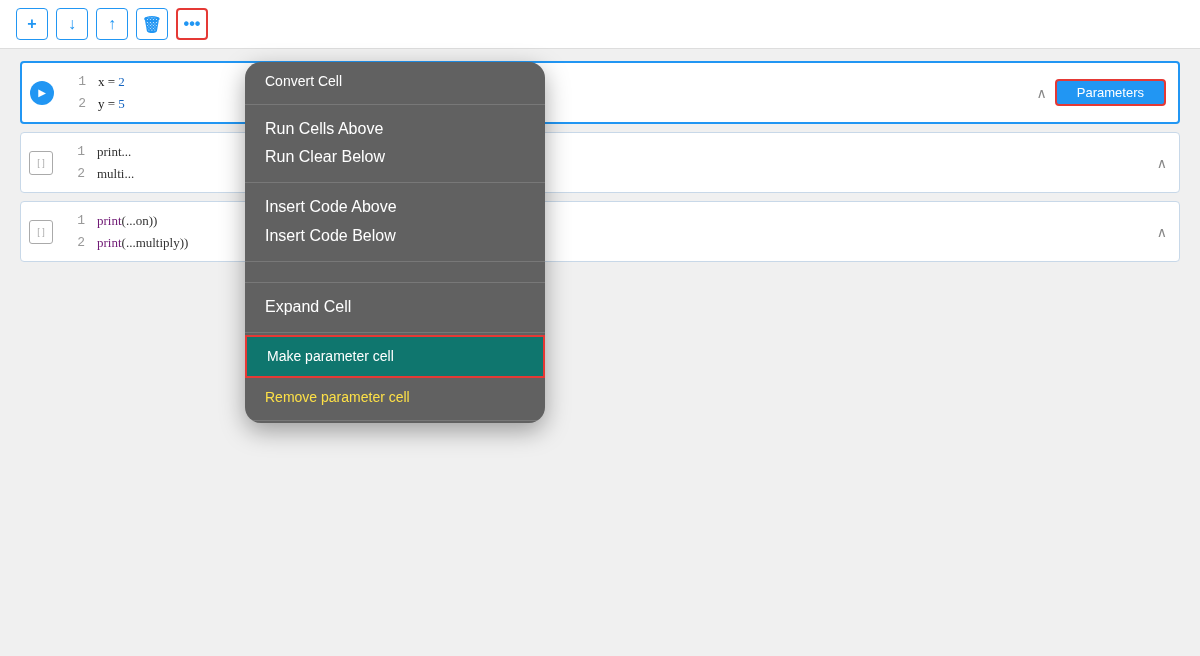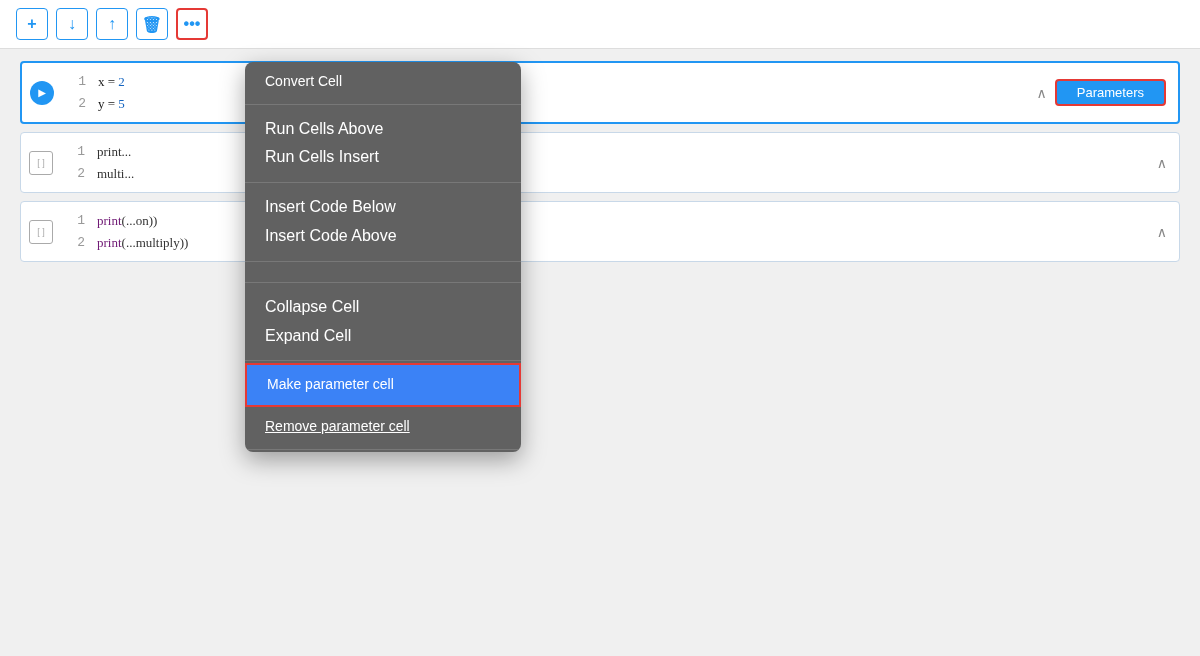--- a/index.html
+++ b/index.html
@@ -155,44 +155,43 @@
       font-size: 13px;
       font-weight: 500;
       border: 2.5px solid #e53935;
     }
 
     
     .context-menu {
       position: absolute;
       top: 62px;
       left: 245px;
-      width: 276px;
+      width: 300px;
       background: #616161;
-      border-radius: 8px;
+      border-radius: 16px;
       box-shadow: 0 8px 24px rgba(0,0,0,0.35);
       z-index: 1000;
       overflow: hidden;
     }
 
     .menu-item {
       padding: 10px 20px;
       color: white;
       font-size: 14px;
       cursor: pointer;
       line-height: 1.4;
     }
 
     .menu-item.highlighted {
-      background: #3b82f6;
+      background: #0f766e;
       border: 2px solid #e53935;
     }
 
     .menu-item.dimmed {
-      color: #ffffff;
-      text-decoration: underline;
+      color: #fde047;
     }
 
     .menu-divider {
       height: 1px;
       background: rgba(255,255,255,0.15);
       margin: 2px 0;
     }
 
     .menu-section {
       padding: 8px 20px;
@@ -292,39 +291,38 @@
   </div>
 
   <div class="context-menu">
 
     <div class="menu-item">Convert Cell</div>
 
     <div class="menu-divider"></div>
 
     <div class="menu-section">
       <span class="menu-section-item">Run Cells Above</span>
-      <span class="menu-section-item">Run Cells Insert</span>
+      <span class="menu-section-item">Run Clear Below</span>
     </div>
 
     <div class="menu-divider"></div>
 
     <div class="menu-section">
+      <span class="menu-section-item">Insert Code Above</span>
       <span class="menu-section-item">Insert Code Below</span>
-      <span class="menu-section-item">Insert Code Above</span>
     </div>
 
     <div class="menu-divider"></div>
 
     <div class="menu-section">
     </div>
 
     <div class="menu-divider"></div>
 
     <div class="menu-section">
-      <span class="menu-section-item">Collapse Cell</span>
       <span class="menu-section-item">Expand Cell</span>
     </div>
 
     <div class="menu-divider"></div>
 
     <div class="menu-item highlighted">Make parameter cell</div>
 
     <div class="menu-item dimmed">Remove parameter cell</div>
 
     <div class="menu-divider"></div>

